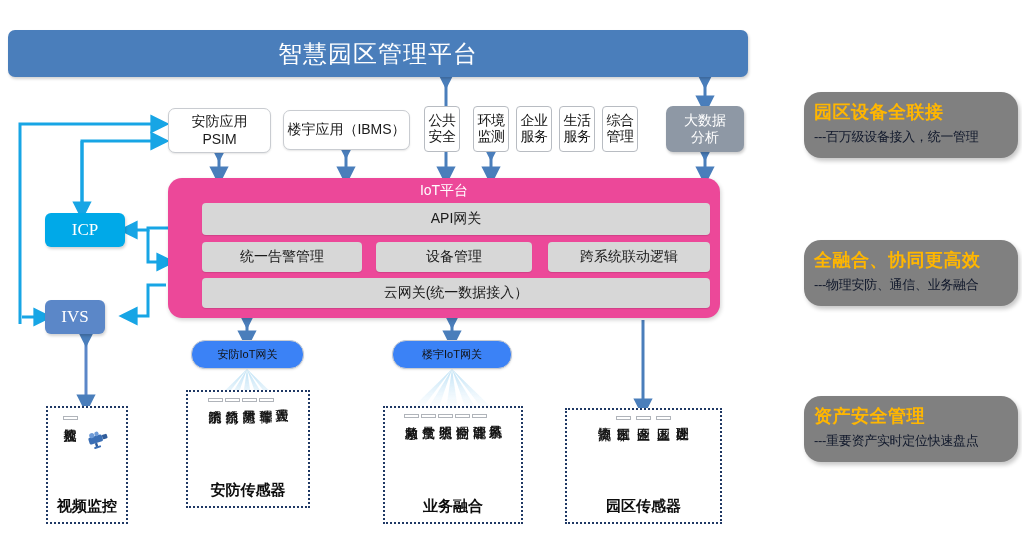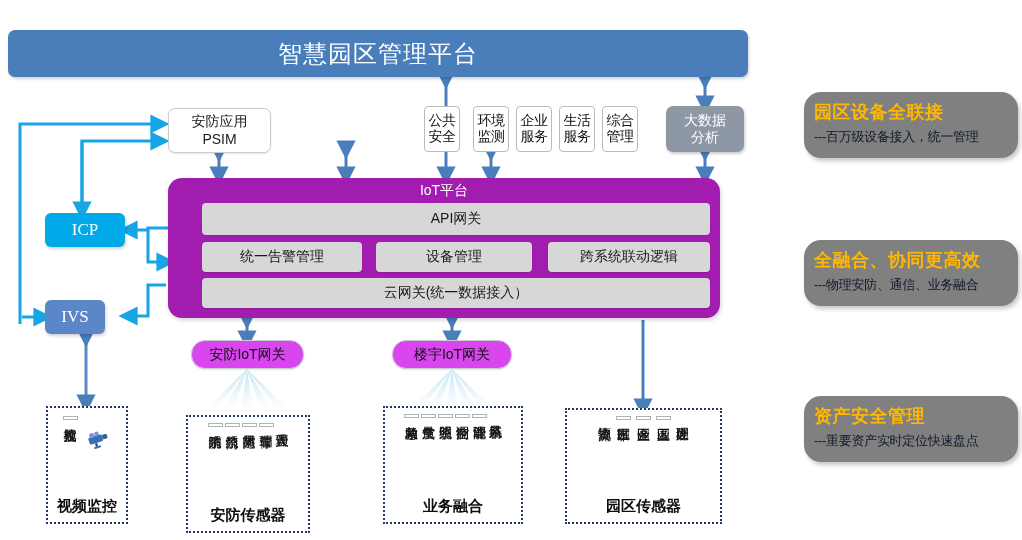--- a/index.html
+++ b/index.html
@@ -58,21 +58,21 @@
     text-align:center;
     color:#ffffff;
     font-size:14px;
     line-height:1.2;
     box-shadow:1px 2px 3px rgba(0,0,0,.2);
   }
 
   
   .iot-platform{
     left:168px; top:178px; width:552px; height:140px;
-    background:#a21caf;
+    background:#ec4899;
     border-radius:14px;
     box-shadow:1px 2px 4px rgba(0,0,0,.18);
   }
   .iot-title{
     position:absolute;left:0;top:4px;width:100%;
     text-align:center;color:#ffffff;font-size:14px;
   }
   .inner-box{
     background:#d7d7d7;
     border-radius:4px;
@@ -95,23 +95,23 @@
     left:45px;top:300px;width:60px;height:34px;
     background:#5b87c8;border-radius:6px;
     display:flex;align-items:center;justify-content:center;
     color:#ffffff;font-size:17px;
     font-family:"Liberation Serif","DejaVu Serif",serif;
     box-shadow:1px 2px 3px rgba(0,0,0,.18);
   }
 
   
   .gw{
-    background:#d946ef;border:1px solid #c9ccd1;border-radius:14px;
-    display:flex;align-items:center;justify-content:center;
-    color:#111;font-size:14px;
+    background:#3b82f6;border:1px solid #c9ccd1;border-radius:14px;
+    display:flex;align-items:center;justify-content:center;
+    color:#111;font-size:11px;
     box-shadow:0 1px 2px rgba(0,0,0,.10);
   }
 
   
   .sensor-group{
     border:2px dotted #1f3864;
     background:#ffffff;
   }
   .sensor-group .chips{
     position:absolute;left:0;top:6px;width:100%;
@@ -229,20 +229,23 @@
     <span>智慧园区管理平台</span>
   </div>
 
   <div class="abs app-box" style="left:168px;top:108px;width:103px;height:45px;">
     <div>
       <div>安防应用</div>
       <div>PSIM</div>
     </div>
   </div>
 
+  <div class="abs app-box" style="left:283px;top:110px;width:127px;height:40px;">
+    <span>楼宇应用（IBMS）</span>
+  </div>
 
   <div class="abs app-sm" style="left:424px;top:106px;width:36px;height:46px;">
     <div>
       <div>公共</div>
       <div>安全</div>
     </div>
   </div>
   <div class="abs app-sm" style="left:473px;top:106px;width:36px;height:46px;">
     <div>
       <div>环境</div>
@@ -323,21 +326,21 @@
             <circle cx="12.5" cy="3.4" r="2.2" fill="#6d9ad6"></circle>
             <rect x="8" y="12" width="2.4" height="4" fill="#2f5c9b"></rect>
             <rect x="6" y="15.4" width="7" height="2" rx="0.8" fill="#3b6fb5"></rect>
           </g>
         </svg>
       </span>
     </div>
     <div class="group-label">视频监控</div>
   </div>
 
-  <div class="abs sensor-group" style="left:186px;top:415px;width:124px;height:118px;font-family:Liberation Serif, serif;">
+  <div class="abs sensor-group" style="left:186px;top:390px;width:124px;height:118px;font-family:Liberation Serif, serif;">
     <div class="chips">
       <span class="vchip">消防系统</span>
       <span class="vchip">门禁系统</span>
       <span class="vchip">周界防范</span>
       <span class="vchip">停车管理</span>
       <span class="vchip noborder">人员管理</span>
     </div>
     <div class="group-label">安防传感器</div>
   </div>
 

